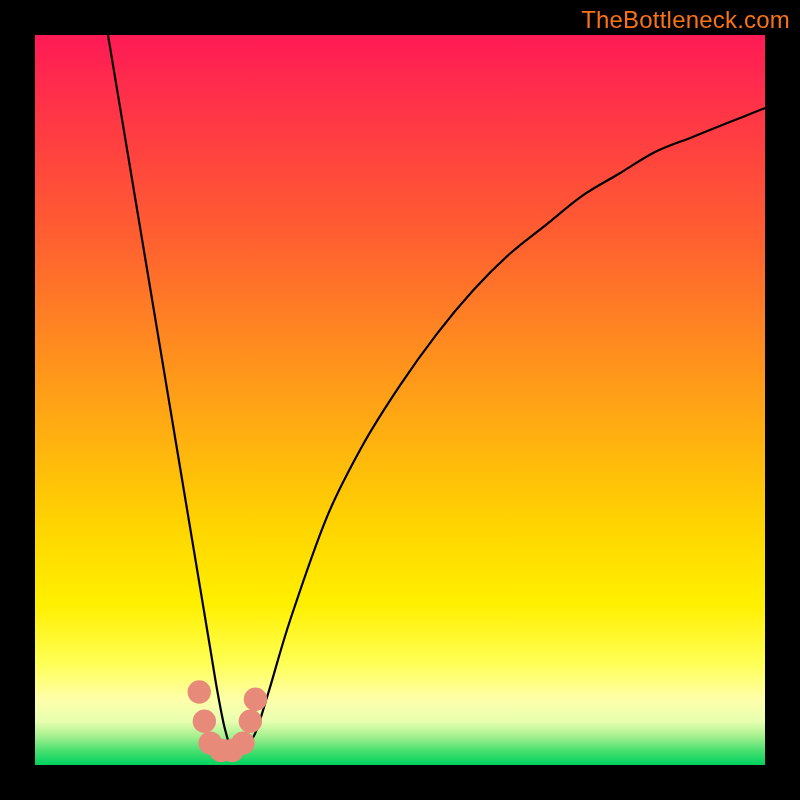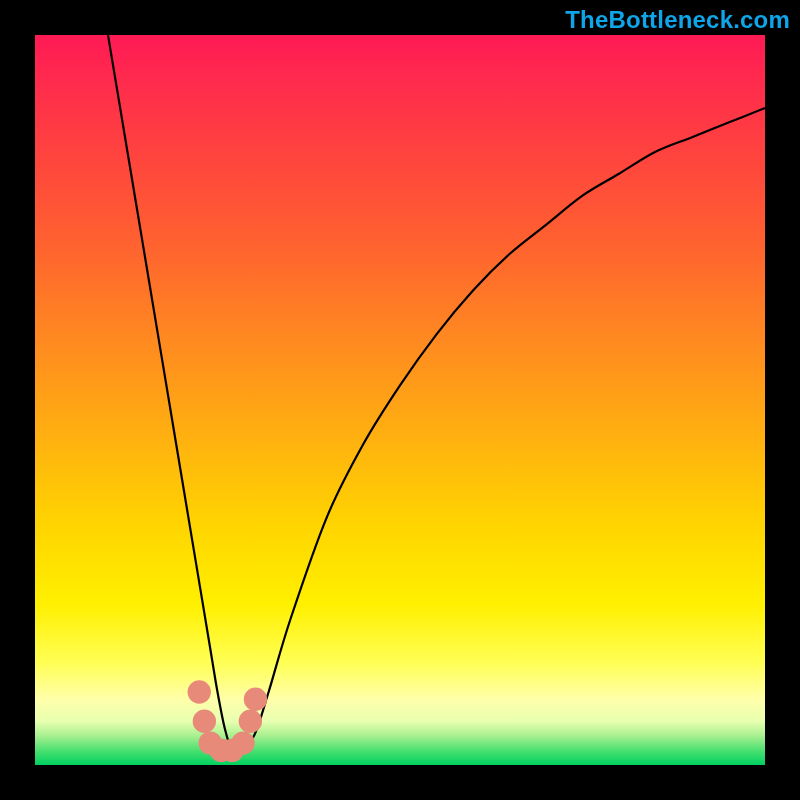--- a/index.html
+++ b/index.html
@@ -46,23 +46,23 @@
       #e8ffb0 94%,
       #a8f090 96%,
       #4be070 98%,
       #00d160 100%
     );
   }
   .watermark {
     position: absolute;
     top: 6px;
     right: 10px;
-    color: #0ea5e9;
+    color: #f97316;
     font-size: 24px;
-    font-weight: 700;
+    font-weight: 400;
     letter-spacing: 0.2px;
   }
   svg.overlay {
     position: absolute;
     left: 0; top: 0;
     width: 730px;
     height: 730px;
   }
 </style>
 </head>

